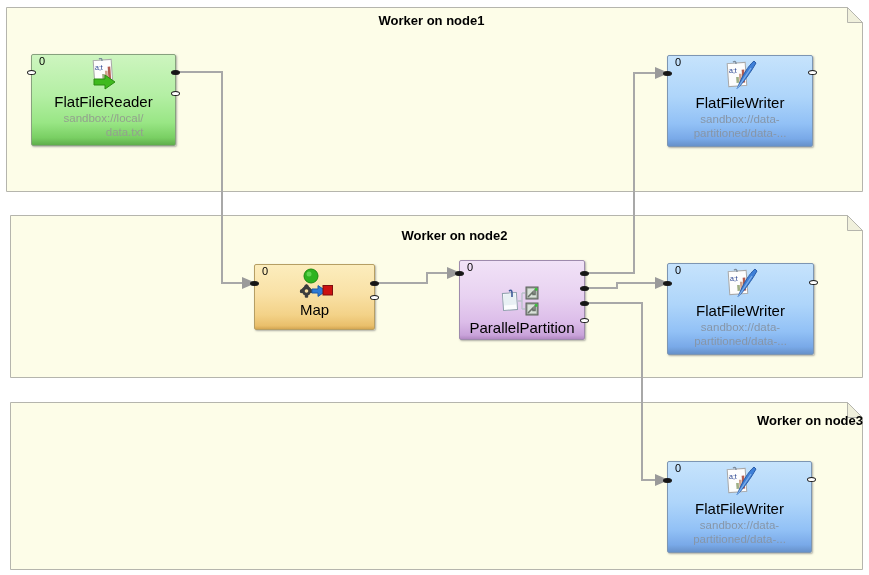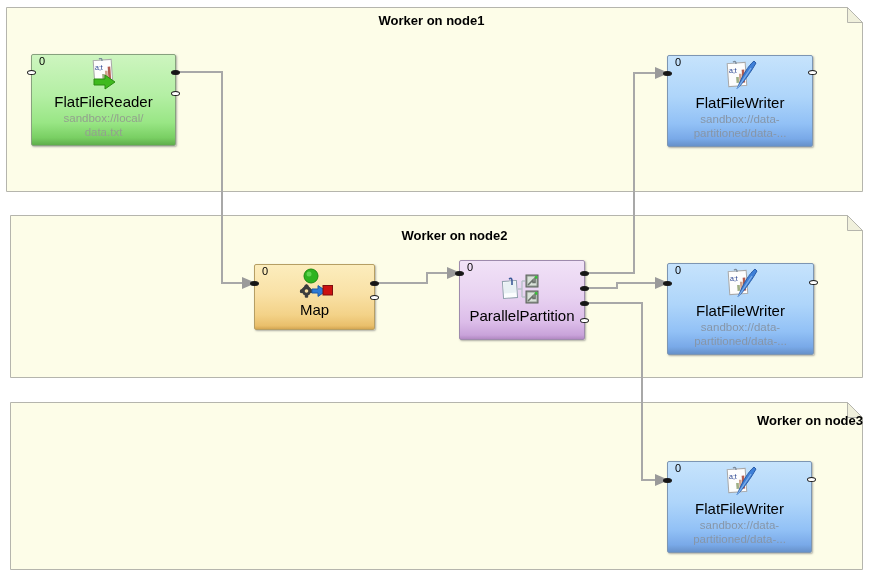--- a/index.html
+++ b/index.html
@@ -14,21 +14,21 @@
   .comp{
     position:absolute;border:1px solid;border-radius:2px;box-sizing:border-box;z-index:3;
     box-shadow:1px 1px 2px rgba(110,110,110,.55);
   }
   .comp .inner{display:flex;flex-direction:column;align-items:center;height:100%;}
   .idx{position:absolute;top:0;left:7px;font-size:11px;color:#000;}
   .icon{margin-top:3px;line-height:0;}
   .label{font-size:15px;line-height:15px;color:#000;white-space:nowrap;}
   .sub{font-size:11.5px;line-height:14px;margin-top:2px;text-align:center;white-space:nowrap;}
   .reader{background:linear-gradient(180deg,#cdf5bf 0%,#b4efa4 45%,#99e685 75%,#79cf63 92%,#5fae4b 100%);border-color:#87a17e;}
-  .reader .sub{color:#93a18e;}
+  .reader .sub{color:#93a18e;text-align:right;}
   .writer{background:linear-gradient(180deg,#c6e3fc 0%,#aed5fa 45%,#92c1f6 75%,#79a9e8 92%,#6791c9 100%);border-color:#7d96b3;}
   .writer .sub{color:#8796a8;}
   .mapc{background:linear-gradient(180deg,#fcedbd 0%,#f9e1a6 45%,#f3d288 78%,#e9bf6b 95%,#d4a753 100%);border-color:#b69f64;}
   .partitionc{background:linear-gradient(180deg,#f1e2f7 0%,#e8d2f1 45%,#dcbde9 78%,#c9a3da 95%,#b289c3 100%);border-color:#9e8bad;}
   .port{
     position:absolute;width:9px;height:5px;border:1px solid #1b1b1b;border-radius:50%;
     background:#ffffff;box-sizing:border-box;z-index:4;
   }
   .port.filled{background:#161616;}
   .port.pl{left:-5px;}
@@ -149,21 +149,21 @@
       </span>
       <span class="label">Map</span>
     </div>
     <span class="port pl filled" style="top:16px;"></span>
     <span class="port pr filled" style="top:16px;"></span>
     <span class="port pr" style="top:30px;"></span>
   </div>
 
   <div class="comp partitionc" style="left:459px;top:260px;width:126px;height:80px;">
     <span class="idx">0</span>
-    <div class="inner" style="padding-top:8px;">
+    <div class="inner" style="padding-top:20px;">
       <span class="icon">
         <svg width="46" height="36" viewBox="0 0 46 36">
           <g transform="rotate(-4 11 18)">
             <rect x="4" y="9" width="14" height="17" fill="#fbfdfe" stroke="#8fa0ad"></rect>
             <rect x="5" y="10" width="12" height="11" fill="#e8f0f4"></rect>
           </g>
           <path d="M10,7 q3,-2 3,2 v4" fill="none" stroke="#3c5a98" stroke-width="1.6"></path>
           <path d="M19,17 h4 M23,9 h3 M23,25 h3 M23,9 v16" fill="none" stroke="#b9c2c9" stroke-width="1.4"></path>
           <g>
             <rect x="27" y="3" width="12" height="12" fill="#8f978f" stroke="#5c645c"></rect>

